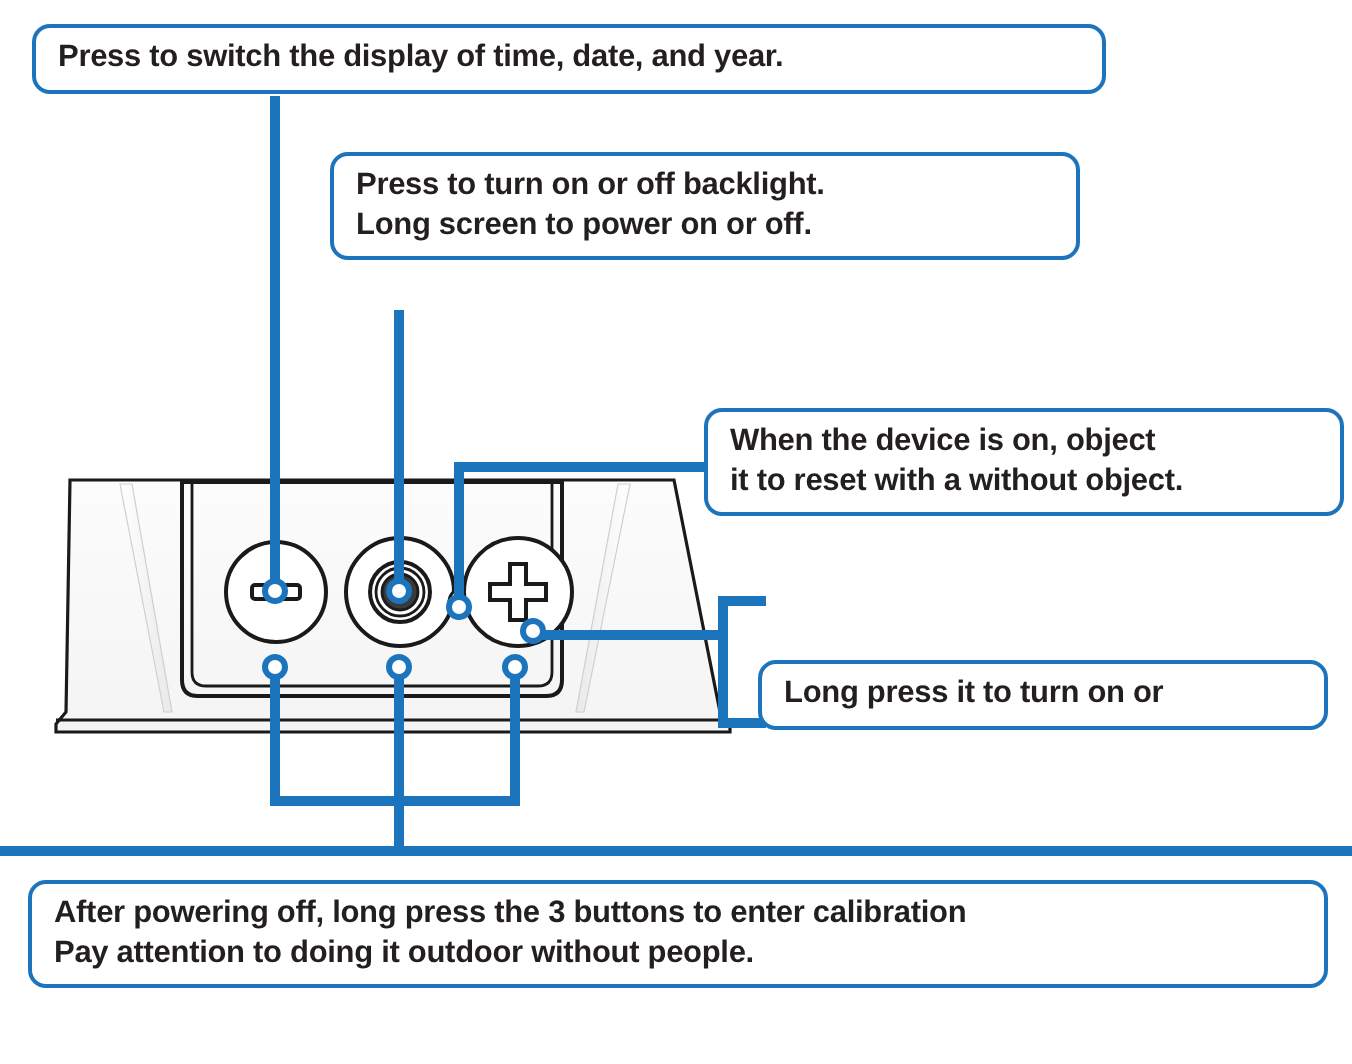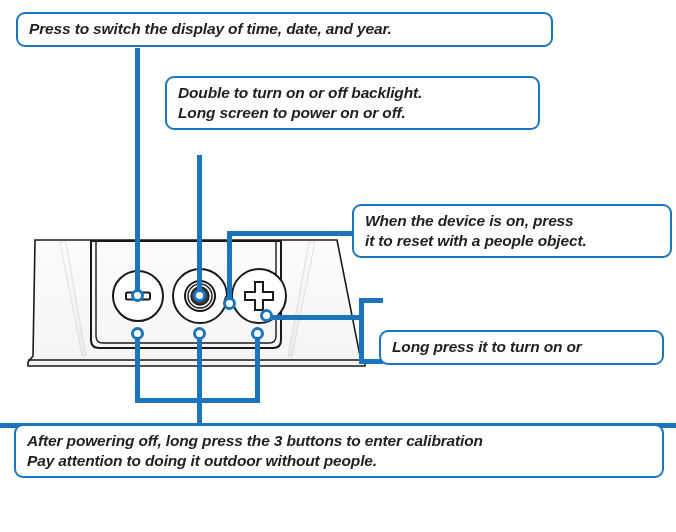--- a/index.html
+++ b/index.html
@@ -2,21 +2,21 @@
 <html><head>
 <meta charset="utf-8">
 <style>
   * { box-sizing: border-box; margin: 0; padding: 0; }
   html, body {
     width: 676px; height: 532px;
     background: #ffffff;
     font-family: "Liberation Sans", sans-serif;
     overflow: hidden;
   }
-  #stage { position: relative; width: 676px; height: 532px; font-style: italic; }
+  #stage { position: relative; width: 676px; height: 532px; }
 
   
   .callout {
     position: absolute;
     background: #ffffff;
     border: 2px solid #1c75bc;
     border-radius: 9px;
     color: #231f20;
     font-weight: bold;
     font-size: 15.5px;
@@ -27,21 +27,21 @@
     white-space: nowrap;
   }
   .callout .ln { display: block; }
 
   #c-time   { left: 16px;  top: 12px;  width: 537px; }
   #c-back   { left: 165px; top: 76px;  width: 375px; }
   #c-reset  { left: 352px; top: 204px; width: 320px; }
   #c-unit   { left: 379px; top: 283px; width: 252px; }
   #c-buzz   { left: 379px; top: 330px; width: 285px; }
   #c-cal    { left: 14px;  top: 424px; width: 650px; }
-  #c-cal    { font-size: 15.5px; }
+  #c-cal    { font-size: 15.5px; margin-top: 16px; }
 
   
   .lead { position: absolute; background: #1c75bc; z-index: 2; }
   .v { width: 5px; }
   .h { height: 5px; }
 
   
   #l-minus-up    { left: 135px; top: 48px;  height: 248px; }
   
   #l-power-up    { left: 197px; top: 155px; height: 142px; }
@@ -158,27 +158,27 @@
   <div class="dot" id="d-power-b"></div>
   <div class="dot" id="d-reset"></div>
   <div class="dot" id="d-plus-b"></div>
   <div class="dot" id="d-plus-r"></div>
 
   <div class="callout" id="c-time">
     <span class="ln">Press to switch the display of time, date, and year.</span>
   </div>
 
   <div class="callout" id="c-back">
-    <span class="ln">Double to turn on or off backlight.</span>
+    <span class="ln">Press to turn on or off backlight.</span>
     <span class="ln">Long screen to power on or off.</span>
   </div>
 
   <div class="callout" id="c-reset">
-    <span class="ln">When the device is on, press</span>
-    <span class="ln">it to reset with a people object.</span>
+    <span class="ln">When the device is on, object</span>
+    <span class="ln">it to reset with a without object.</span>
   </div>
 
 
   <div class="callout" id="c-buzz">
     <span class="ln">Long press it to turn on or</span>
   </div>
 
   <div class="callout" id="c-cal">
     <span class="ln">After powering off, long press the 3 buttons to enter calibration</span>
     <span class="ln">Pay attention to doing it outdoor without people.</span>

